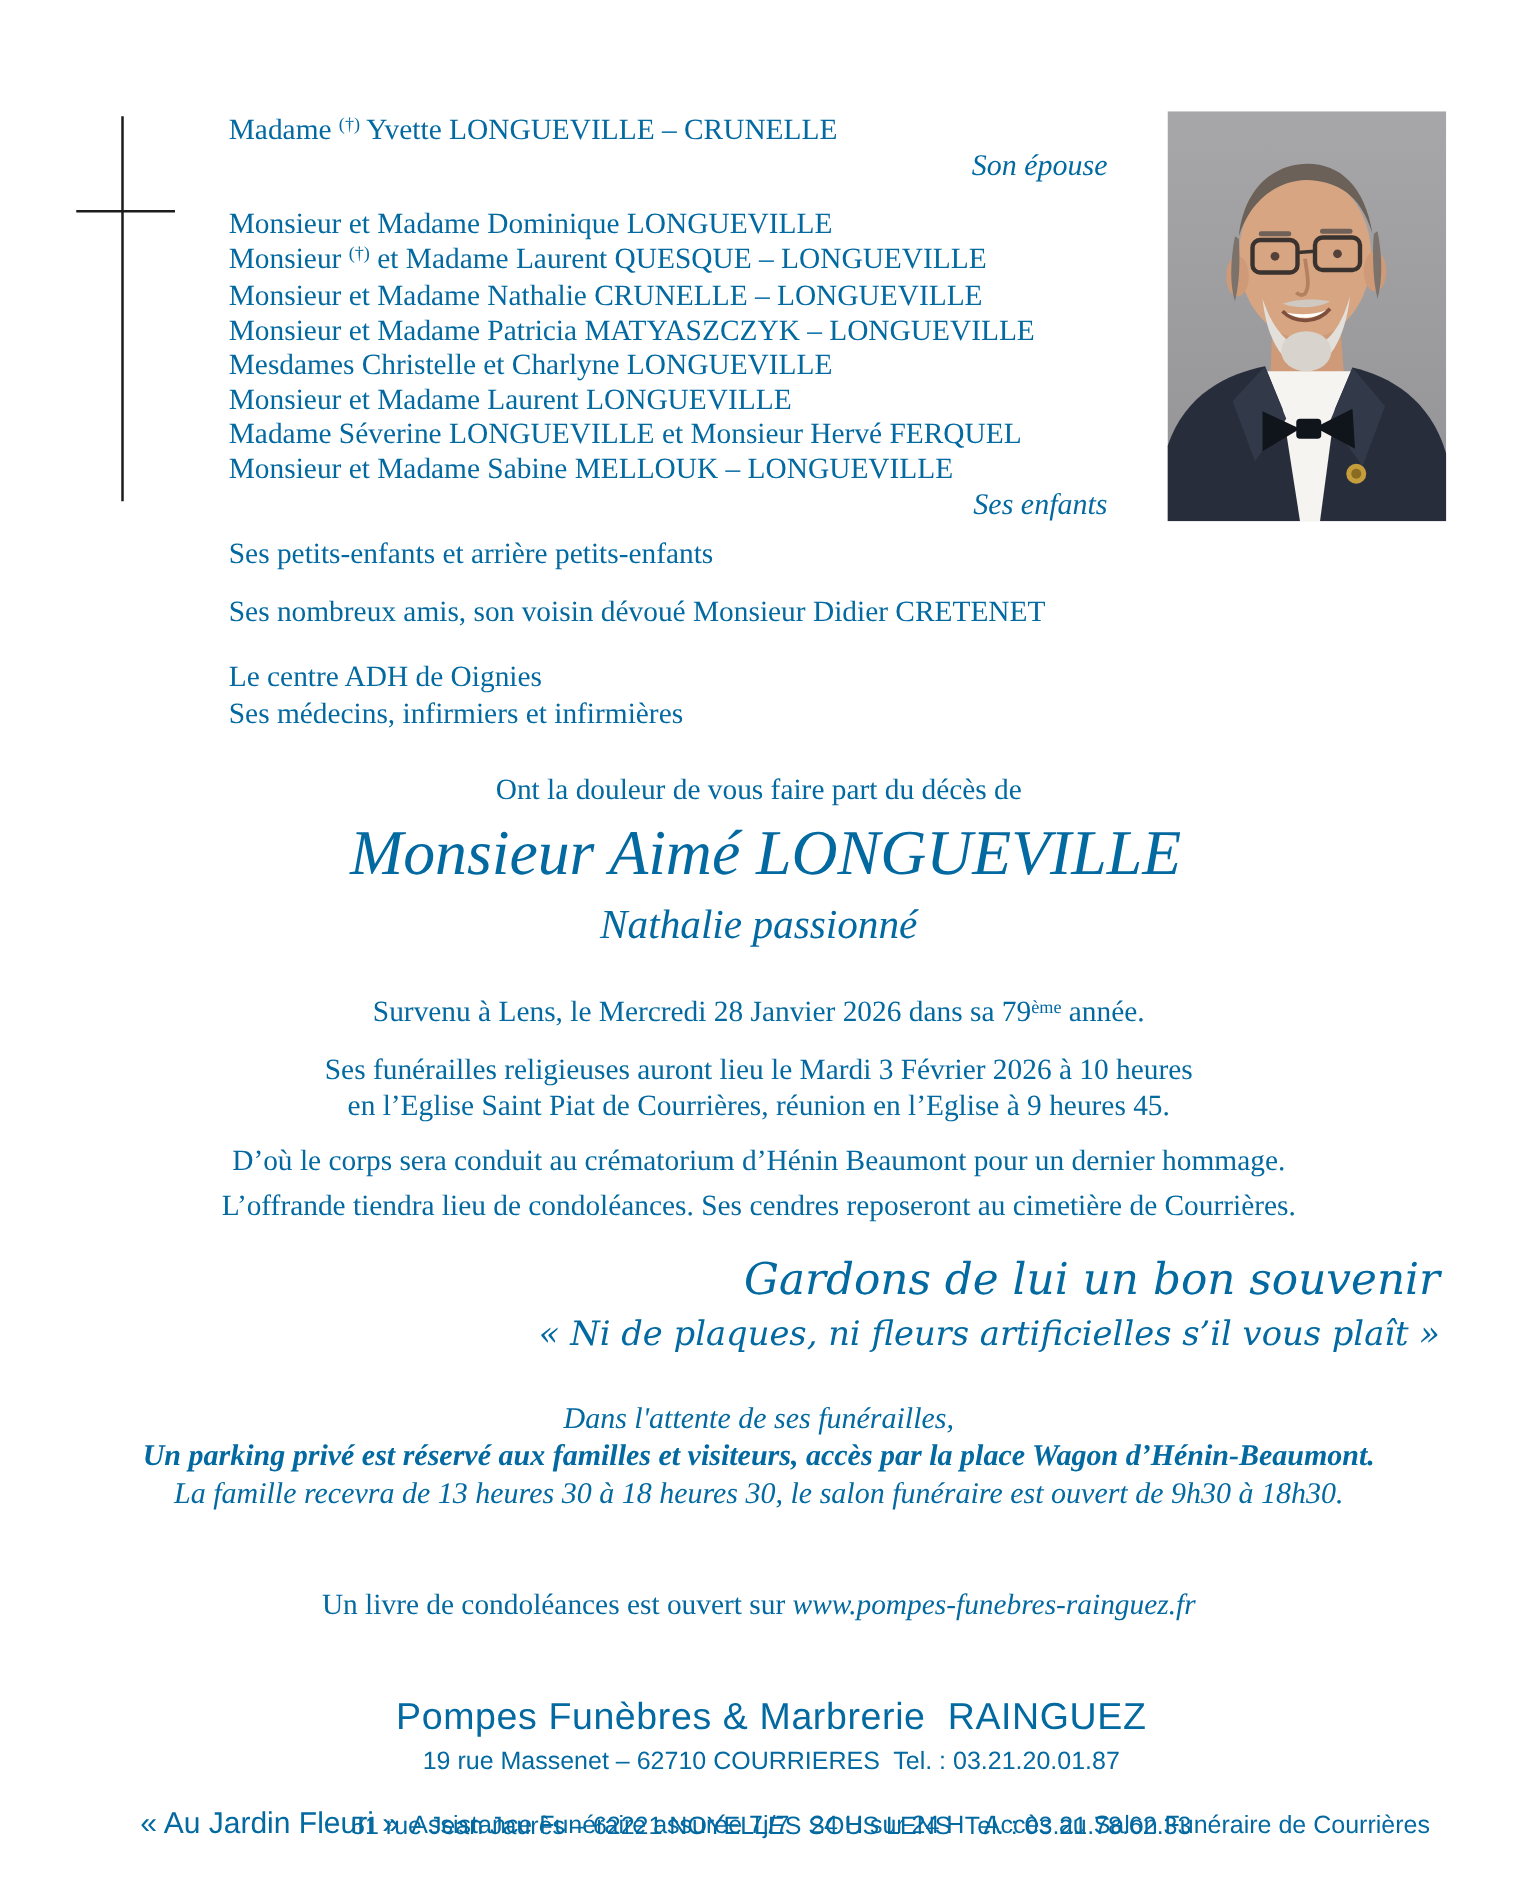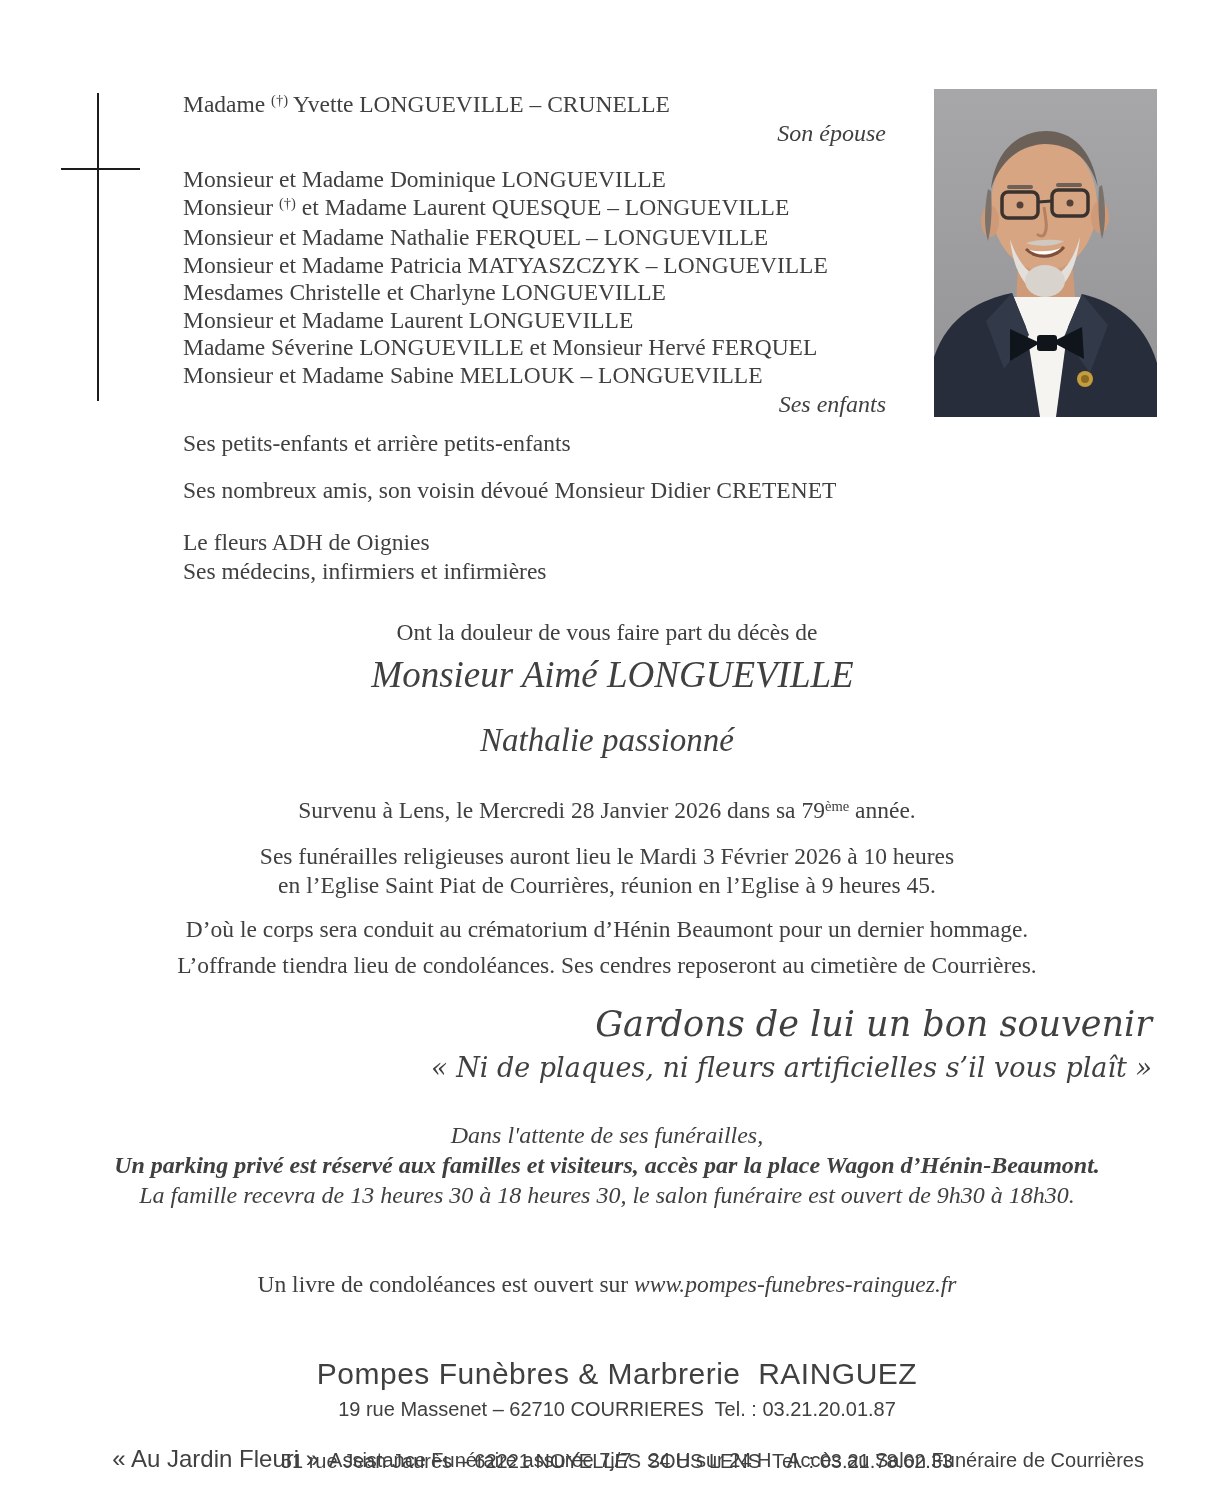--- a/index.html
+++ b/index.html
@@ -1,18 +1,18 @@
 <!DOCTYPE html>
 <html><head>
 <meta charset="utf-8">
 <style>
   html,body{margin:0;padding:0;background:#ffffff;}
   .page{
     position:relative;width:1214px;height:1509px;background:#ffffff;
-    font-family:"Liberation Serif",serif;color:#404040;overflow:hidden;
+    font-family:"Liberation Serif",serif;color:#0369a1;overflow:hidden;
   }
   .abs{position:absolute;}
   .sans{font-family:"Liberation Sans",sans-serif;}
   .script{font-family:"DejaVu Serif",serif;font-style:italic;}
   .it{font-style:italic;}
   .b{font-weight:bold;}
   .center{left:0;right:0;text-align:center;}
   .rightal{text-align:right;}
   .sup{font-size:0.62em;position:relative;top:-0.45em;}
   .pre{white-space:pre-wrap;padding-left:20px;}
@@ -23,21 +23,21 @@
 
   
   .spouse-line{left:183px;top:91px;font-size:23.5px;line-height:27px;}
   .spouse-label{right:328px;top:120px;font-size:24px;}
   .children-list{left:183px;top:166px;font-size:23.5px;line-height:27.5px;}
   .children-label{right:328px;top:391px;font-size:24px;}
   .grandchildren{left:183px;top:430px;font-size:23.5px;}
   .friends{left:183px;top:477px;font-size:23.5px;}
   .care-block{left:183px;top:528px;font-size:23.5px;line-height:28.5px;}
   .intro{top:619px;font-size:23.5px;}
-  .deceased-name{top:652px;font-size:37px;line-height:1.25;padding-left:11px;}
+  .deceased-name{top:652px;font-size:51px;line-height:1.25;padding-left:11px;}
   .deceased-sub{top:722px;font-size:33px;}
   .death-line{top:797px;font-size:23.5px;}
   .funeral-block{top:842px;font-size:23.5px;line-height:29px;}
   .cremation{top:916px;font-size:23.5px;}
   .offering{top:952px;font-size:23.5px;}
   .tribute1{right:62px;top:1004px;font-size:35px;}
   .tribute2{right:62px;top:1052px;font-size:27px;}
   .visitation{top:1120px;font-size:24px;line-height:30px;}
   .condolences{top:1271px;font-size:23.5px;}
   .f-company{top:1357px;font-size:30px;letter-spacing:0.5px;}
@@ -117,33 +117,33 @@
   <div class="abs spouse-line">
     <span>Madame </span><span class="sup">(†)</span><span> Yvette LONGUEVILLE – CRUNELLE</span>
   </div>
   <div class="abs spouse-label it">Son épouse</div>
 
   <div class="abs children-list">
     <div>Monsieur et Madame Dominique LONGUEVILLE</div>
     <div>
       <span>Monsieur </span><span class="sup">(†)</span><span> et Madame Laurent QUESQUE – LONGUEVILLE</span>
     </div>
-    <div>Monsieur et Madame Nathalie FERQUEL – LONGUEVILLE</div>
+    <div>Monsieur et Madame Nathalie CRUNELLE – LONGUEVILLE</div>
     <div>Monsieur et Madame Patricia MATYASZCZYK – LONGUEVILLE</div>
     <div>Mesdames Christelle et Charlyne LONGUEVILLE</div>
     <div>Monsieur et Madame Laurent LONGUEVILLE</div>
     <div>Madame Séverine LONGUEVILLE et Monsieur Hervé FERQUEL</div>
     <div>Monsieur et Madame Sabine MELLOUK – LONGUEVILLE</div>
   </div>
   <div class="abs children-label it">Ses enfants</div>
 
   <div class="abs grandchildren">Ses petits-enfants et arrière petits-enfants</div>
   <div class="abs friends">Ses nombreux amis, son voisin dévoué Monsieur Didier CRETENET</div>
   <div class="abs care-block">
-    <div>Le fleurs ADH de Oignies</div>
+    <div>Le centre ADH de Oignies</div>
     <div>Ses médecins, infirmiers et infirmières</div>
   </div>
 
   <div class="abs center intro">Ont la douleur de vous faire part du décès de</div>
   <div class="abs center deceased-name it">Monsieur Aimé LONGUEVILLE</div>
   <div class="abs center deceased-sub it">Nathalie passionné</div>
 
   <div class="abs center death-line">
     <span>Survenu à Lens, le Mercredi 28 Janvier 2026 dans sa 79</span><span class="sup">ème</span><span> année.</span>
   </div>

